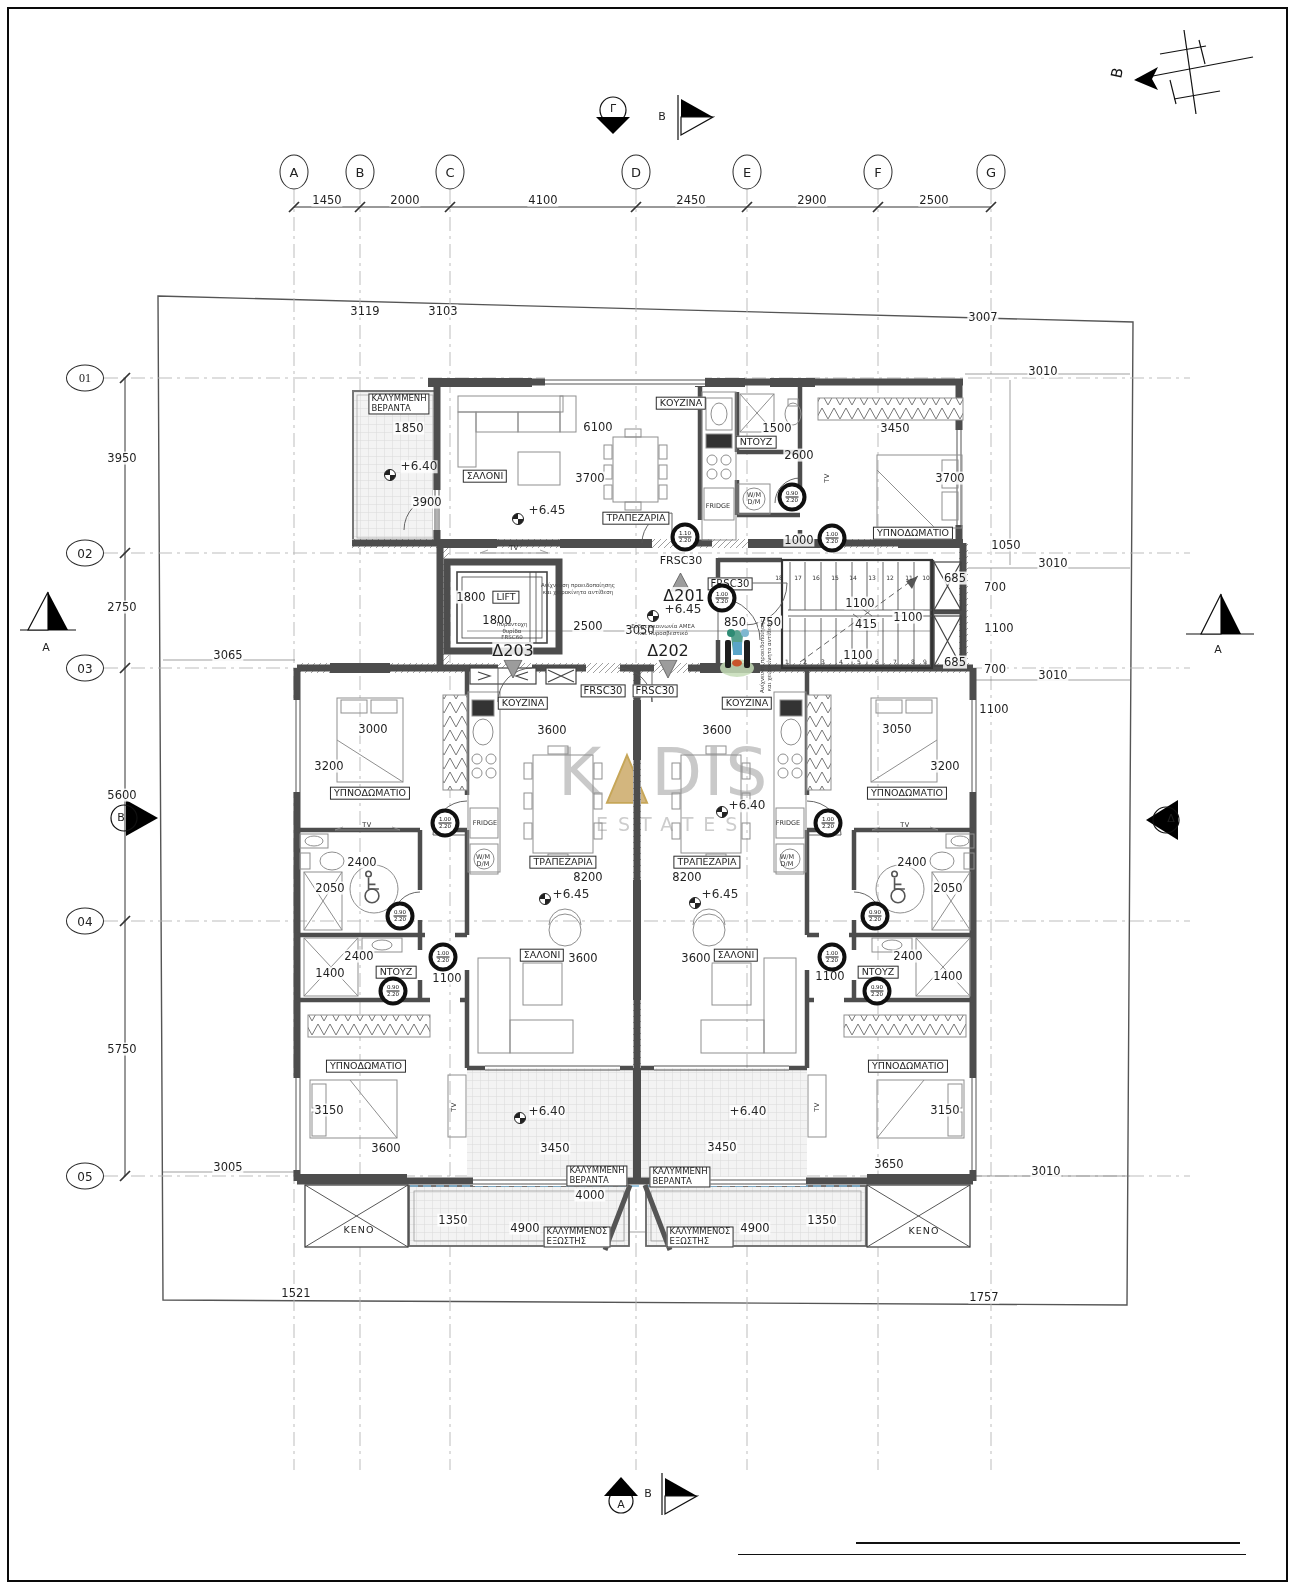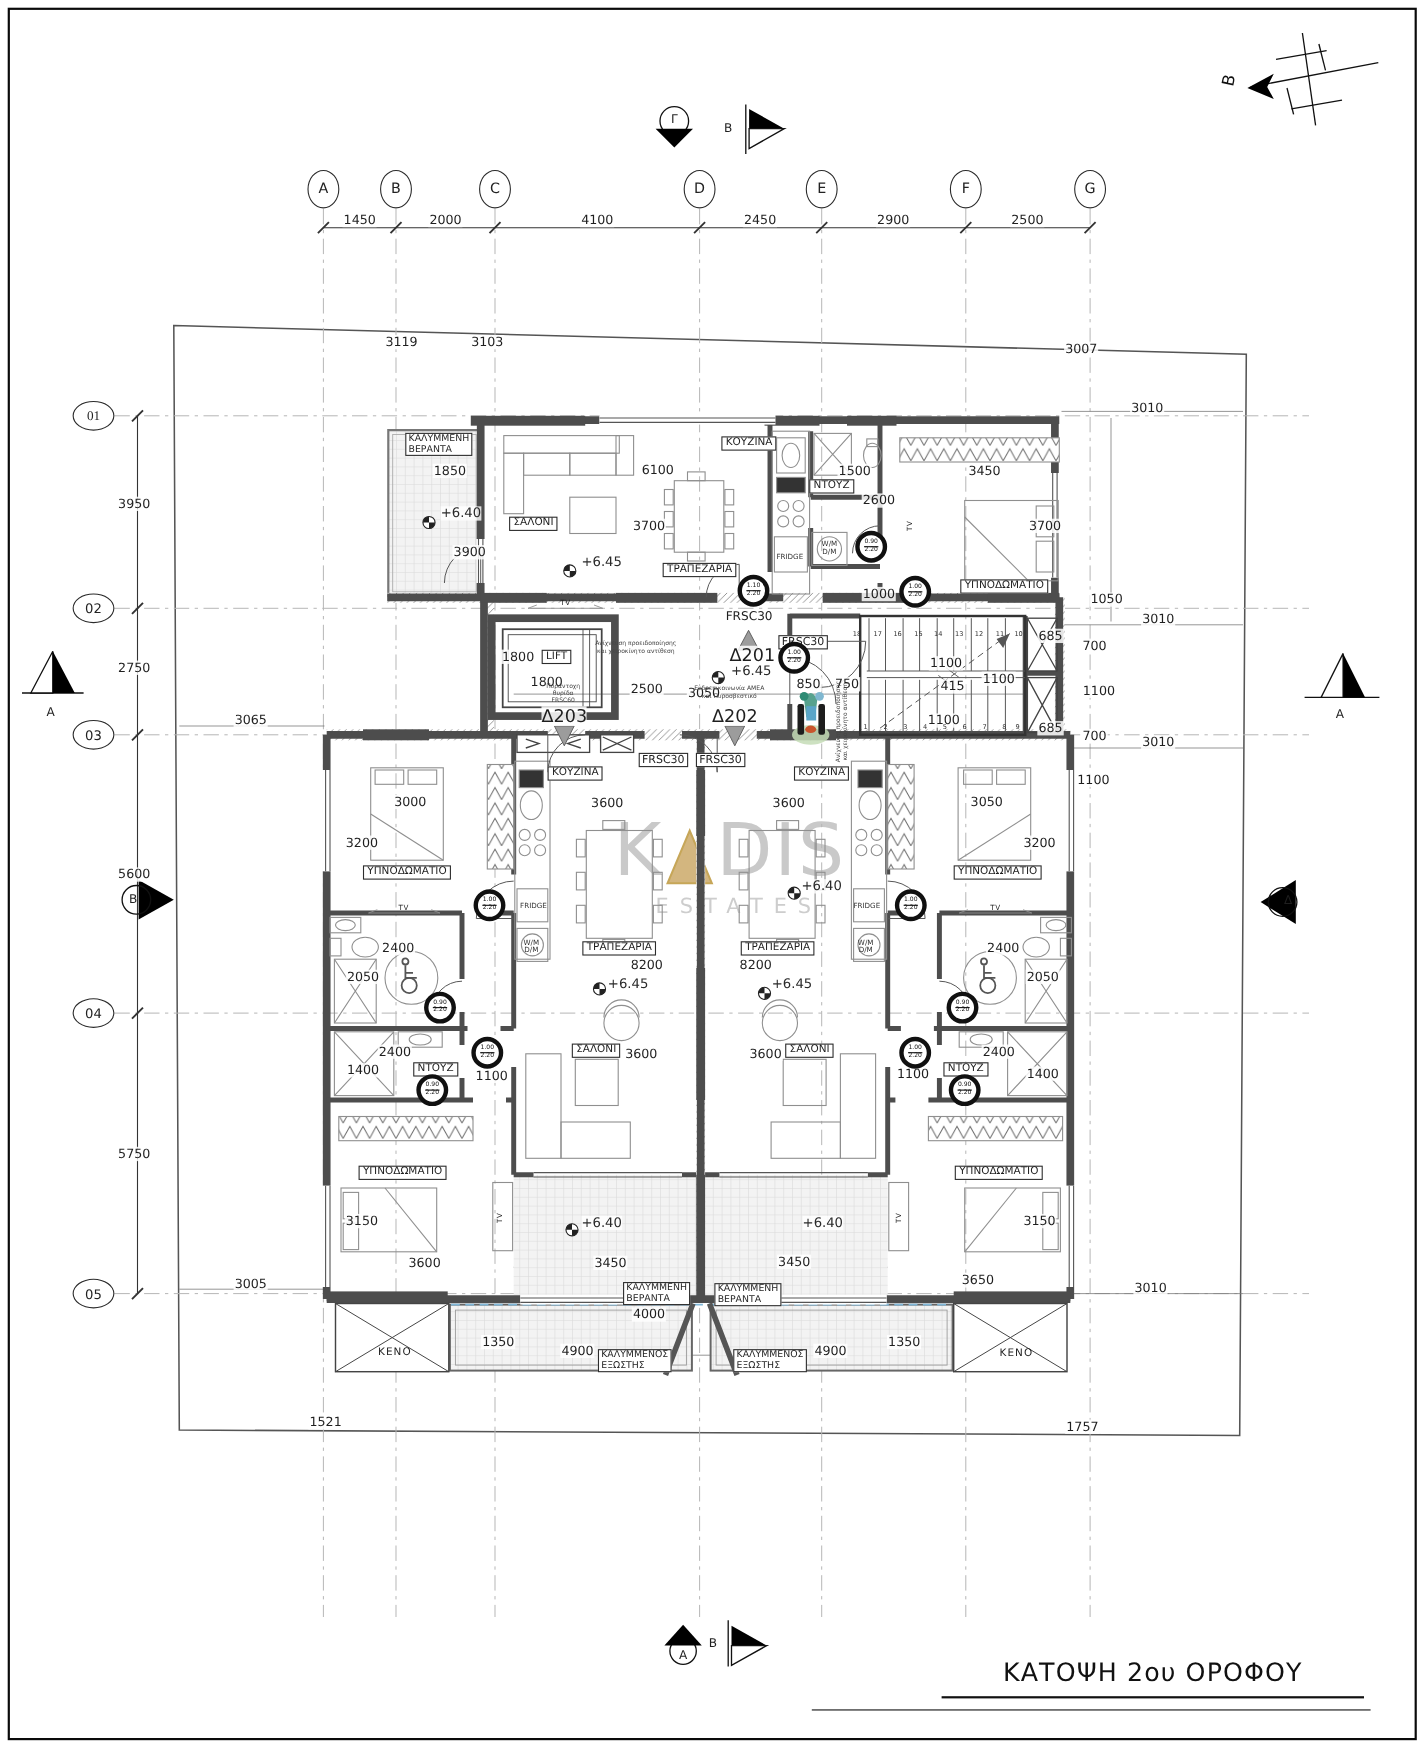--- a/index.html
+++ b/index.html
@@ -706,16 +706,15 @@
       <div class="stn" style="left: 823px; top: 661px;">3</div>
       <div class="stn" style="left: 841px; top: 661px;">4</div>
       <div class="stn" style="left: 859px; top: 661px;">5</div>
       <div class="stn" style="left: 877px; top: 661px;">6</div>
       <div class="stn" style="left: 895px; top: 661px;">7</div>
       <div class="stn" style="left: 913px; top: 661px;">8</div>
       <div class="stn" style="left: 925px; top: 661px;">9</div>
     </div>
 
   <div class="north-b">B</div>
-  <div class="title">ΚΑΤΟΨΗ 2ου ΟΡΟΦΟΥ</div>
   <div class="tline1"></div>
   <div class="tline2"></div>
 </div>
 
 </body></html>

